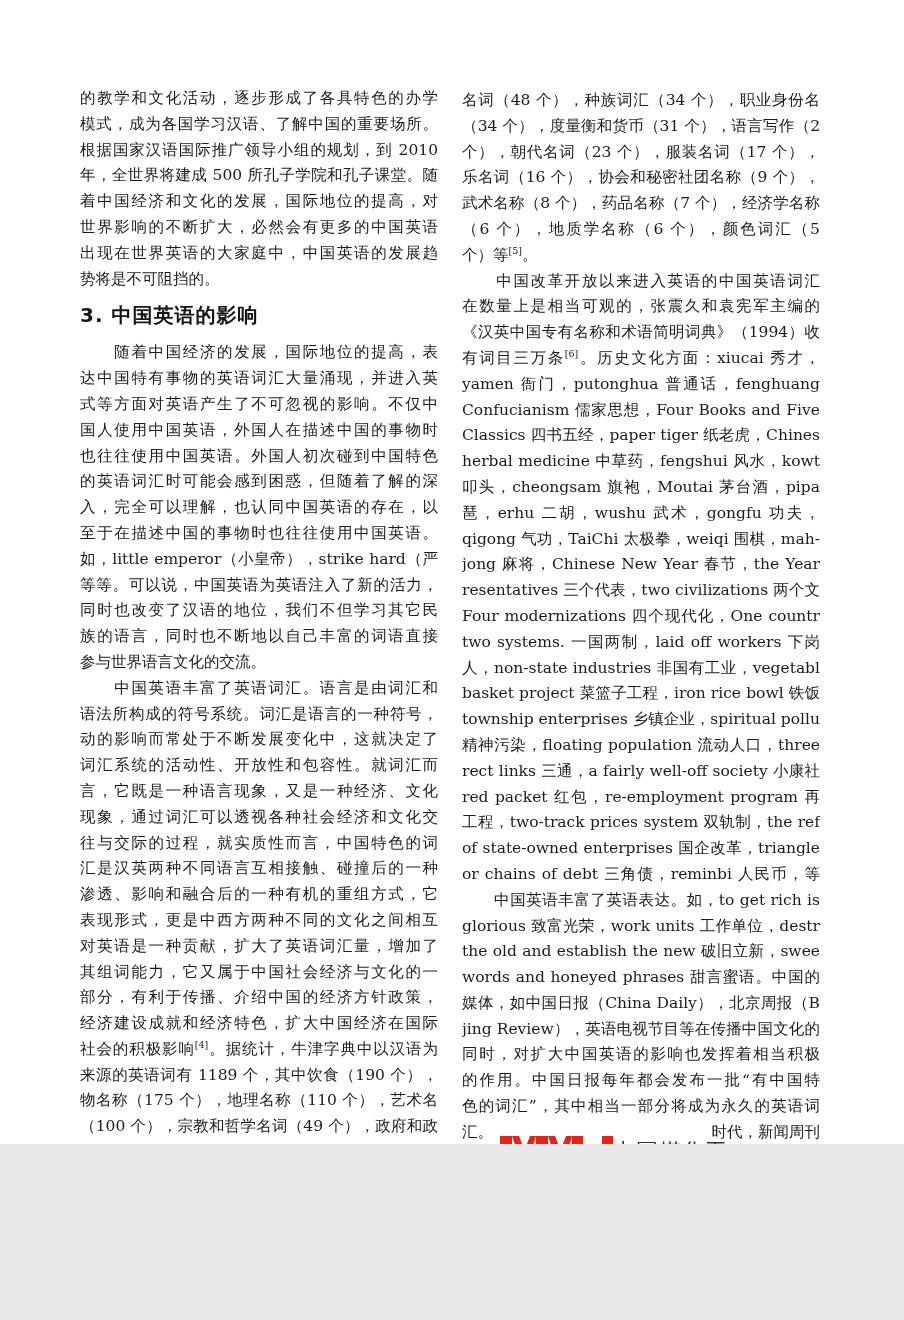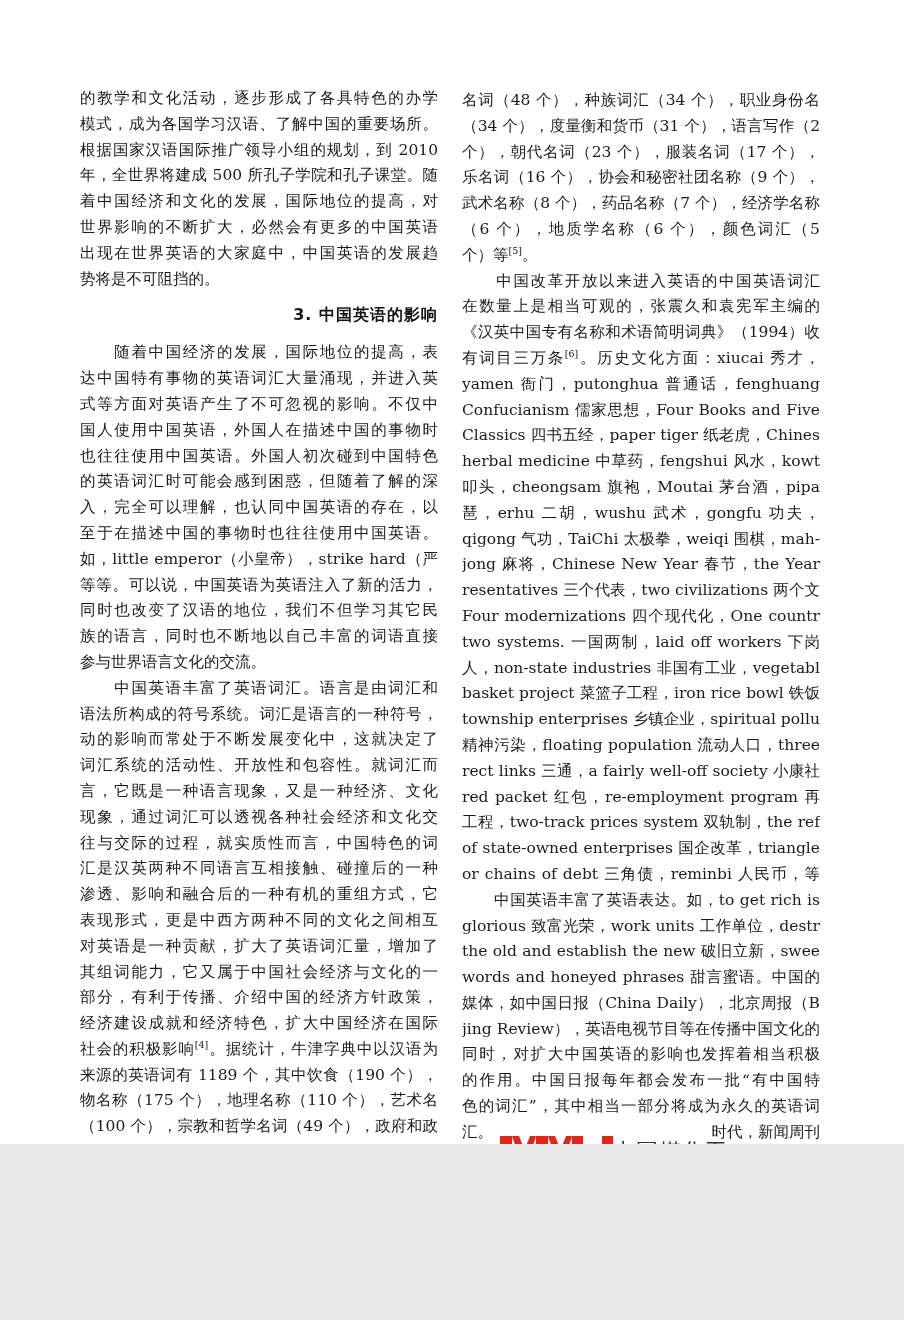--- a/index.html
+++ b/index.html
@@ -16,21 +16,21 @@
     height:25.8px;line-height:25.8px;font-size:15.5px;
     text-align:justify;text-align-last:justify;
     word-break:break-all;overflow:hidden;
   }
   .ln.end{text-align-last:left;}
   .ln.gap{display:flex;justify-content:space-between;word-break:keep-all;}
   .ln sup{font-size:9.5px;line-height:0;vertical-align:super;}
   .heading{
     height:26px;line-height:26px;margin:10px 0 12px;
     font-family:"DejaVu Sans","Liberation Sans",sans-serif;
-    font-weight:700;font-size:16px;text-align:right;letter-spacing:1px;
+    font-weight:700;font-size:20px;text-align:left;letter-spacing:1px;
     color:#141414;
   }
   
   .wm{position:absolute;left:494px;top:1140px;width:214px;height:60px;background:#ffffff;z-index:5;}
   .wm-logo{position:absolute;left:4px;top:-4px;width:115px;height:56px;}
   .wm-cn{
     position:absolute;left:119px;top:-2px;height:28px;line-height:28px;
     font-family:"DejaVu Sans","Liberation Sans",sans-serif;
     font-size:22px;color:#2f3133;letter-spacing:1px;white-space:nowrap;
   }

